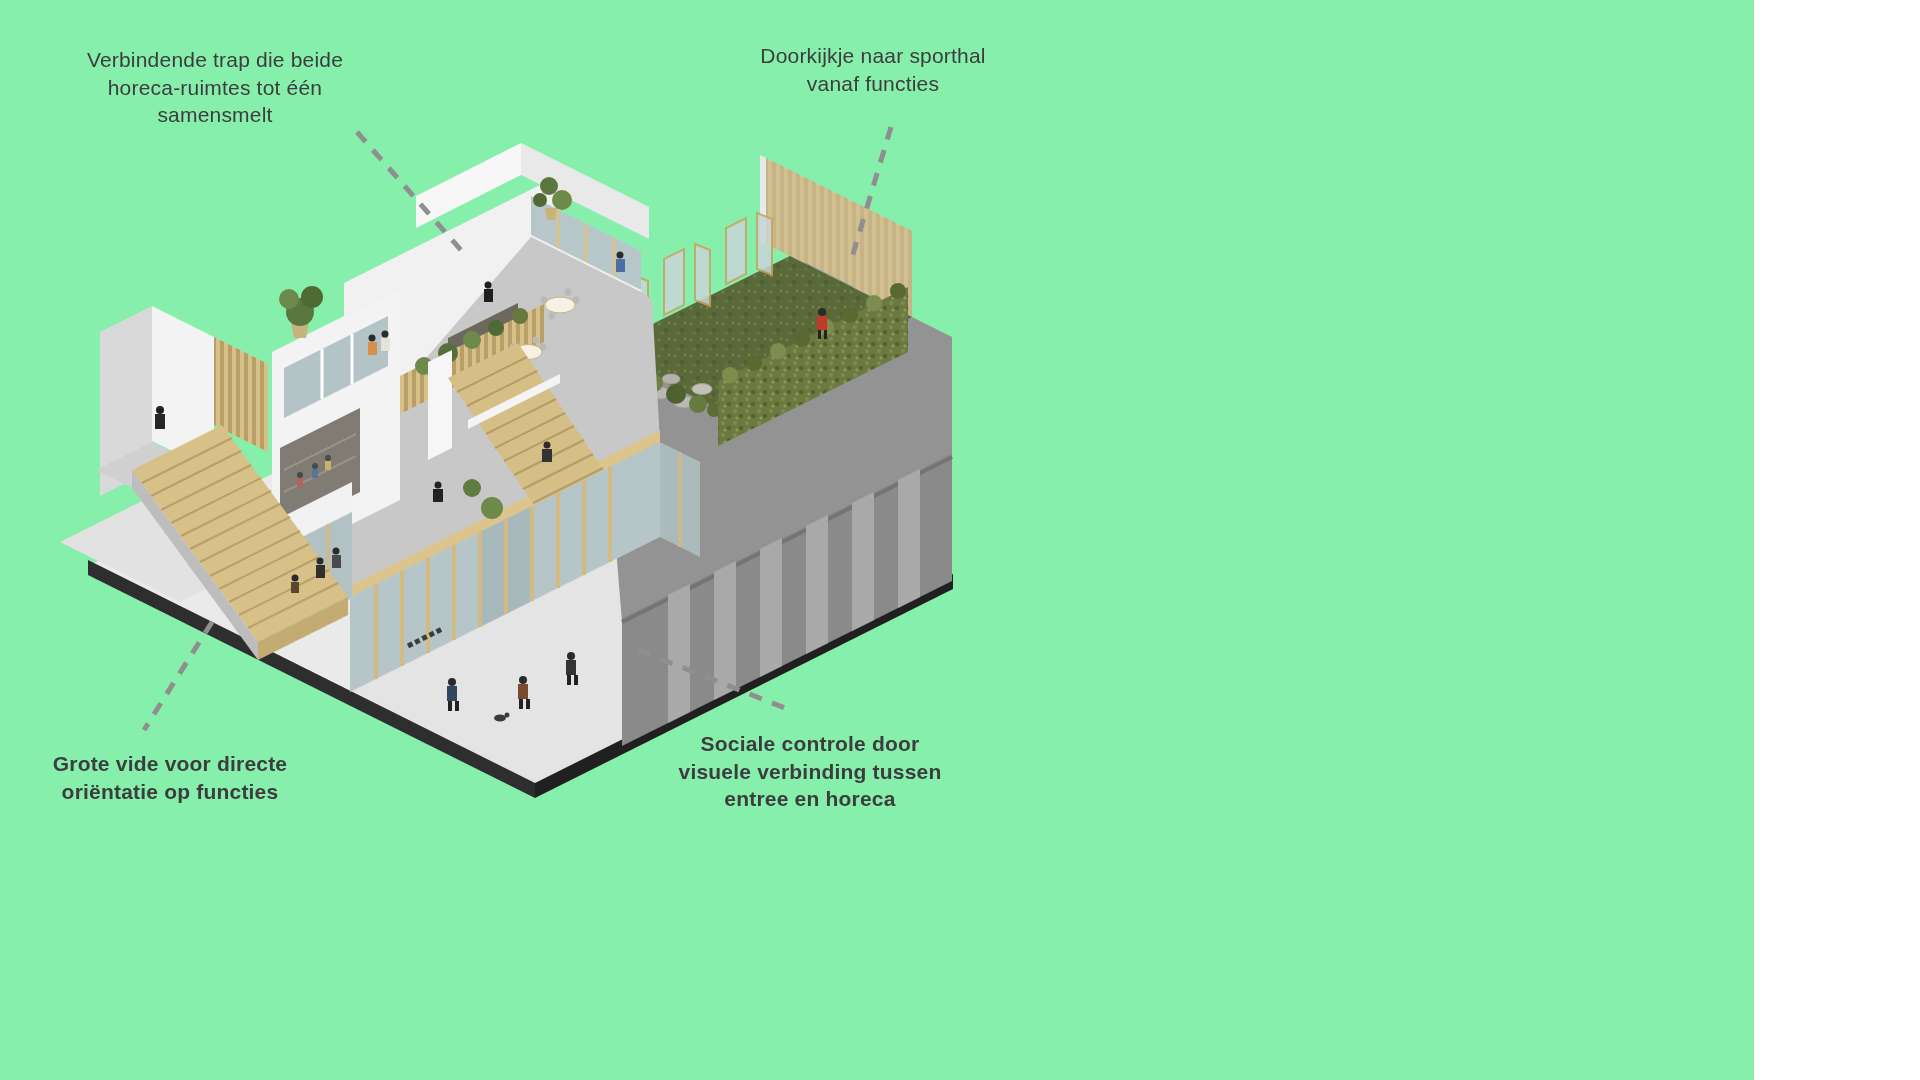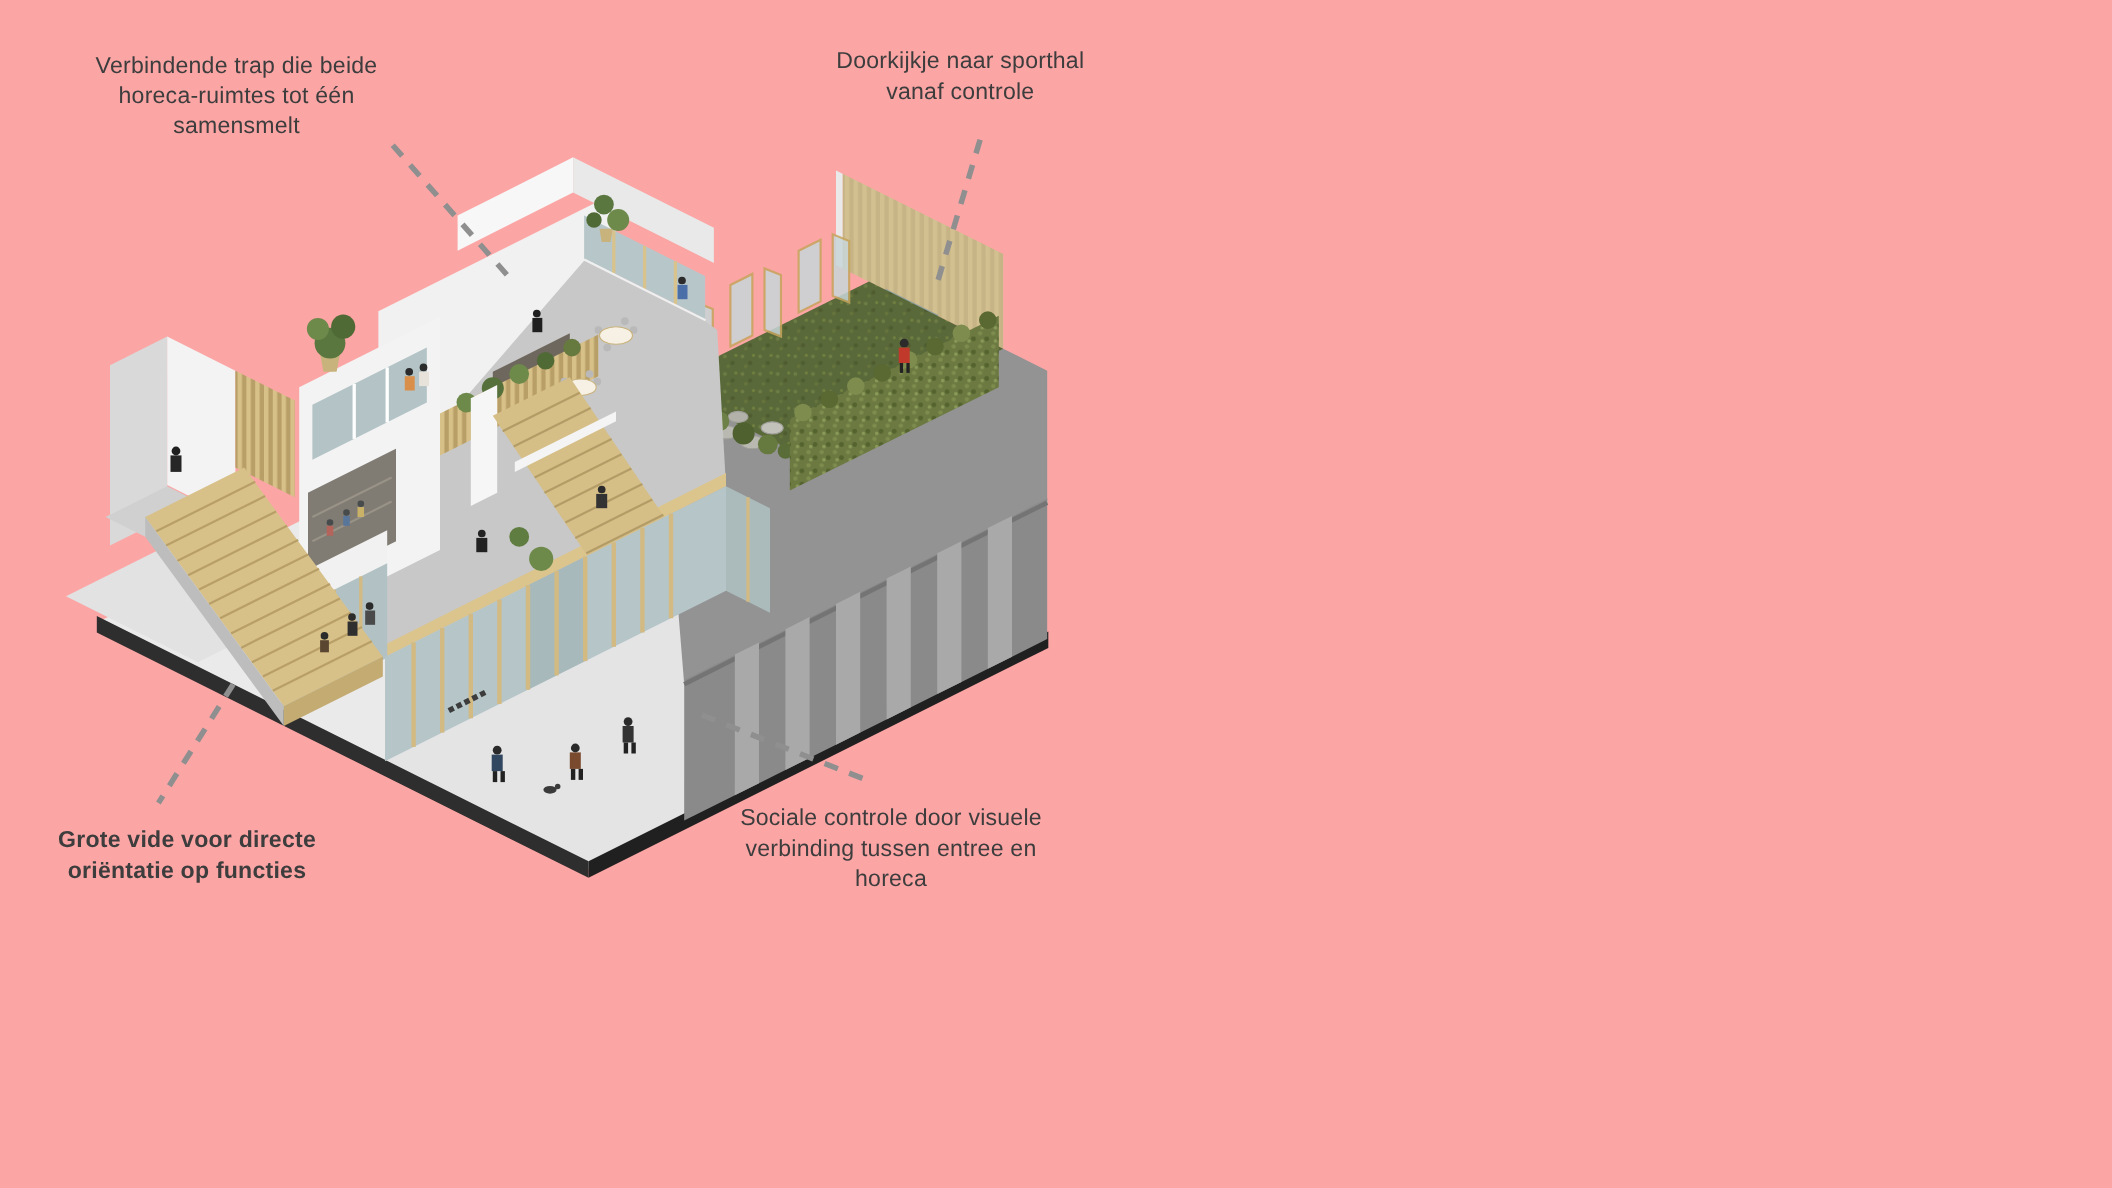--- a/index.html
+++ b/index.html
@@ -1,24 +1,24 @@
 <!DOCTYPE html>
 <html><head>
 <meta charset="utf-8">
 <style>
   html,body{margin:0;padding:0;background:#ffffff;}
-  .canvas{position:relative;width:1920px;height:1080px;background:#fca5a5;overflow:hidden;
+  .canvas{position:relative;width:1754px;height:1080px;background:#86efac;overflow:hidden;
           font-family:"Liberation Sans", sans-serif;}
   .illustration{position:absolute;left:0;top:0;width:1920px;height:1080px;}
   .annotation{position:absolute;color:#3d3d3d;font-size:21px;line-height:1.32;text-align:center;
               letter-spacing:.2px;}
   .ann-1{left:78px;top:46px;width:274px;}
   .ann-2{left:748px;top:42px;width:250px;}
   .ann-3{left:50px;top:750px;width:240px;font-weight:bold;}
-  .ann-4{left:664px;top:730px;width:292px;}
+  .ann-4{left:664px;top:730px;width:292px;font-weight:bold;}
 </style>
 </head>
 <body>
 
 <div class="canvas">
 
 <svg class="illustration" viewBox="0 0 1920 1080">
   <defs>
     <pattern id="grassPat" patternUnits="userSpaceOnUse" width="16" height="16">
       <rect width="16" height="16" fill="#5a6939"></rect>
@@ -342,17 +342,17 @@
 
   <g stroke="#8f8f8f" stroke-width="5" stroke-dasharray="13 11">
     <line x1="357" y1="132" x2="468" y2="258"></line>
     <line x1="891" y1="127" x2="850" y2="264"></line>
     <line x1="212" y1="622" x2="144" y2="730"></line>
     <line x1="638" y1="650" x2="785" y2="708"></line>
   </g>
 </svg>
 
 <div class="annotation ann-1">Verbindende trap die beide horeca-ruimtes tot één samensmelt</div>
-<div class="annotation ann-2">Doorkijkje naar sporthal vanaf controle</div>
+<div class="annotation ann-2">Doorkijkje naar sporthal vanaf functies</div>
 <div class="annotation ann-3">Grote vide voor directe oriëntatie op functies</div>
 <div class="annotation ann-4">Sociale controle door visuele verbinding tussen entree en horeca</div>
 
 </div>
 
 </body></html>

